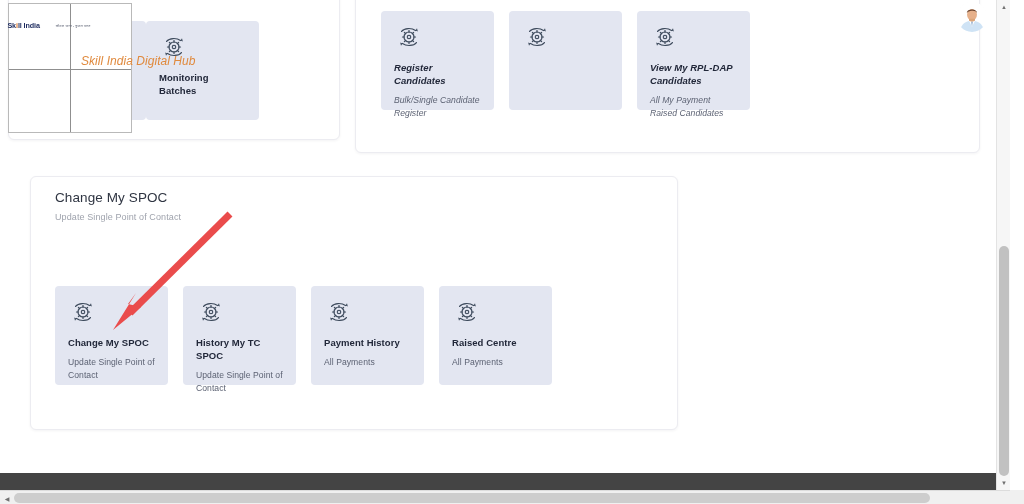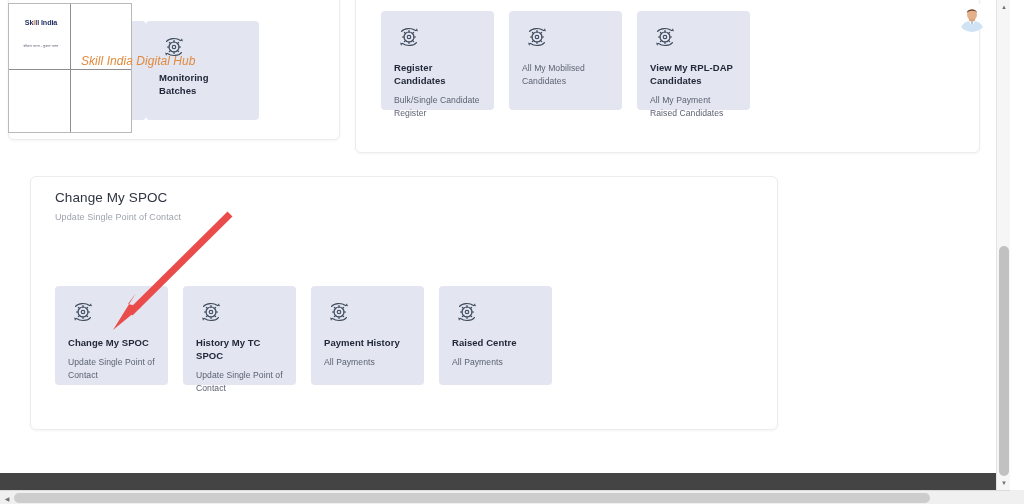--- a/index.html
+++ b/index.html
@@ -63,21 +63,21 @@
   #panel-b {
     left: 355px;
     top: -130px;
     width: 625px;
     height: 283px;
   }
   
   #panel-c {
     left: 30px;
     top: 176px;
-    width: 748px;
+    width: 648px;
     height: 254px;
   }
 
   .panel-title {
     font-size: 13.5px;
     color: #2f3542;
     font-weight: 400;
     letter-spacing: .1px;
   }
   .panel-sub {
@@ -135,20 +135,21 @@
   }
   #panel-a-tiles .tile { width: 113px; height: 99px; }
 
   
   #panel-b-tiles {
     position: absolute;
     left: 25px;
     top: 140px;
     display: flex;
     gap: 15px;
+    font-style: italic;
   }
   #panel-b-tiles .tile { width: 113px; height: 99px; }
 
   
   #overlay-box {
     position: absolute;
     left: 8px;
     top: 3px;
     width: 124px;
     height: 130px;
@@ -168,21 +169,21 @@
     height: 1px;
     background: #8f8f8f;
   }
 
   
   .logo-cell {
     position: absolute;
     left: 4px; top: 3px;
     width: 56px; height: 36px;
     display: flex;
-    flex-direction: column;
+    flex-direction: row;
     align-items: center;
     justify-content: center;
     gap: 16px;
   }
   .logo-emblem {
     width: 13px; height: 13px;
     display: block;
   }
   .logo-word {
     font-size: 7.2px;
@@ -421,21 +422,20 @@
                 <line x1="-7" y1="0" x2="-5" y2="0"></line>
                 <line x1="5" y1="0" x2="7" y2="0"></line>
                 <line x1="-5" y1="-5" x2="-3.6" y2="-3.6"></line>
                 <line x1="3.6" y1="3.6" x2="5" y2="5"></line>
                 <line x1="3.6" y1="-3.6" x2="5" y2="-5"></line>
                 <line x1="-5" y1="5" x2="-3.6" y2="3.6"></line>
               </g>
             </g>
           </svg>
         </span>
-        <div class="tile-desc">All My Mobilised Candidates</div>
       </div>
 
       <div class="tile">
         <span class="tile-icon">
           <svg viewBox="0 0 32 28" width="30" height="26">
             <g fill="none" stroke="#3d4a5c" stroke-width="1.3" stroke-linecap="round">
               <path d="M8 8 C11 4, 19 4, 23 7"></path>
               <path d="M24 20 C21 24, 13 24, 9 21"></path>
             </g>
             <path d="M23 7 l1.6 -2.4 l0.9 3.4 z" fill="#3d4a5c"></path>

